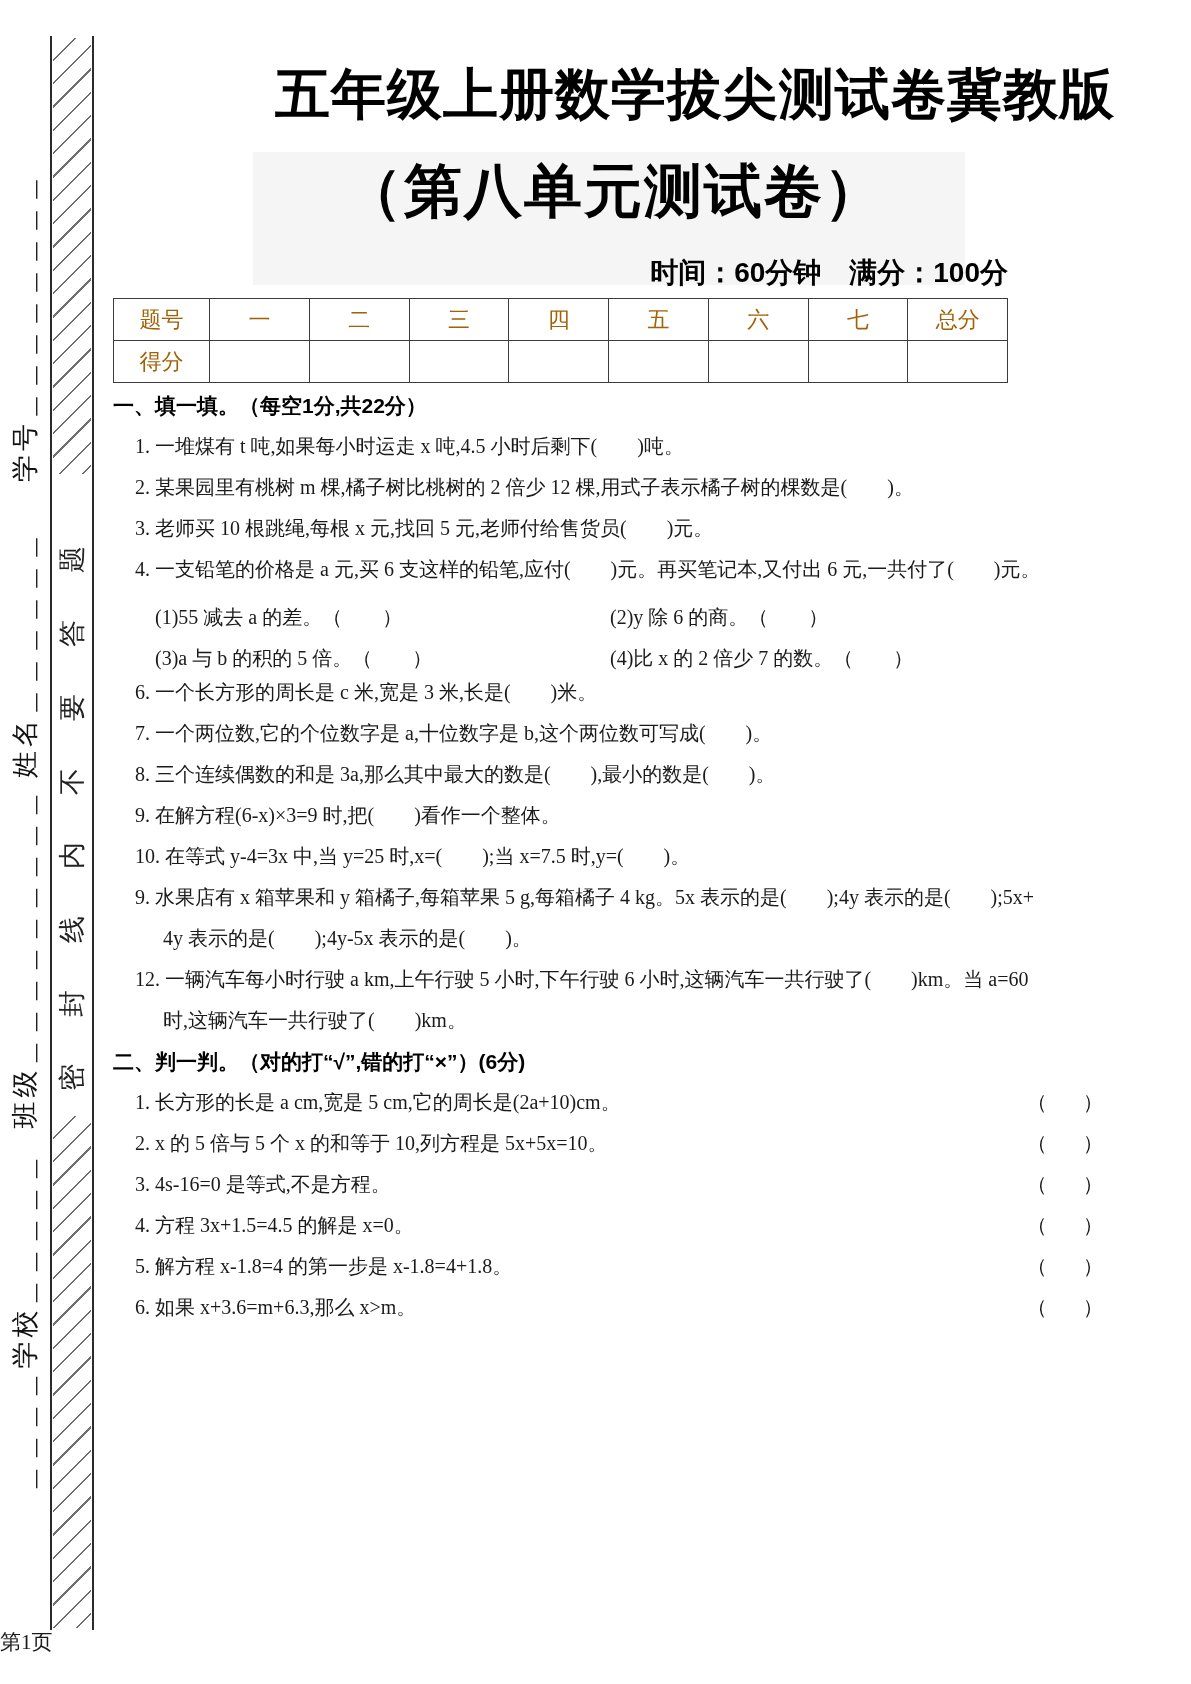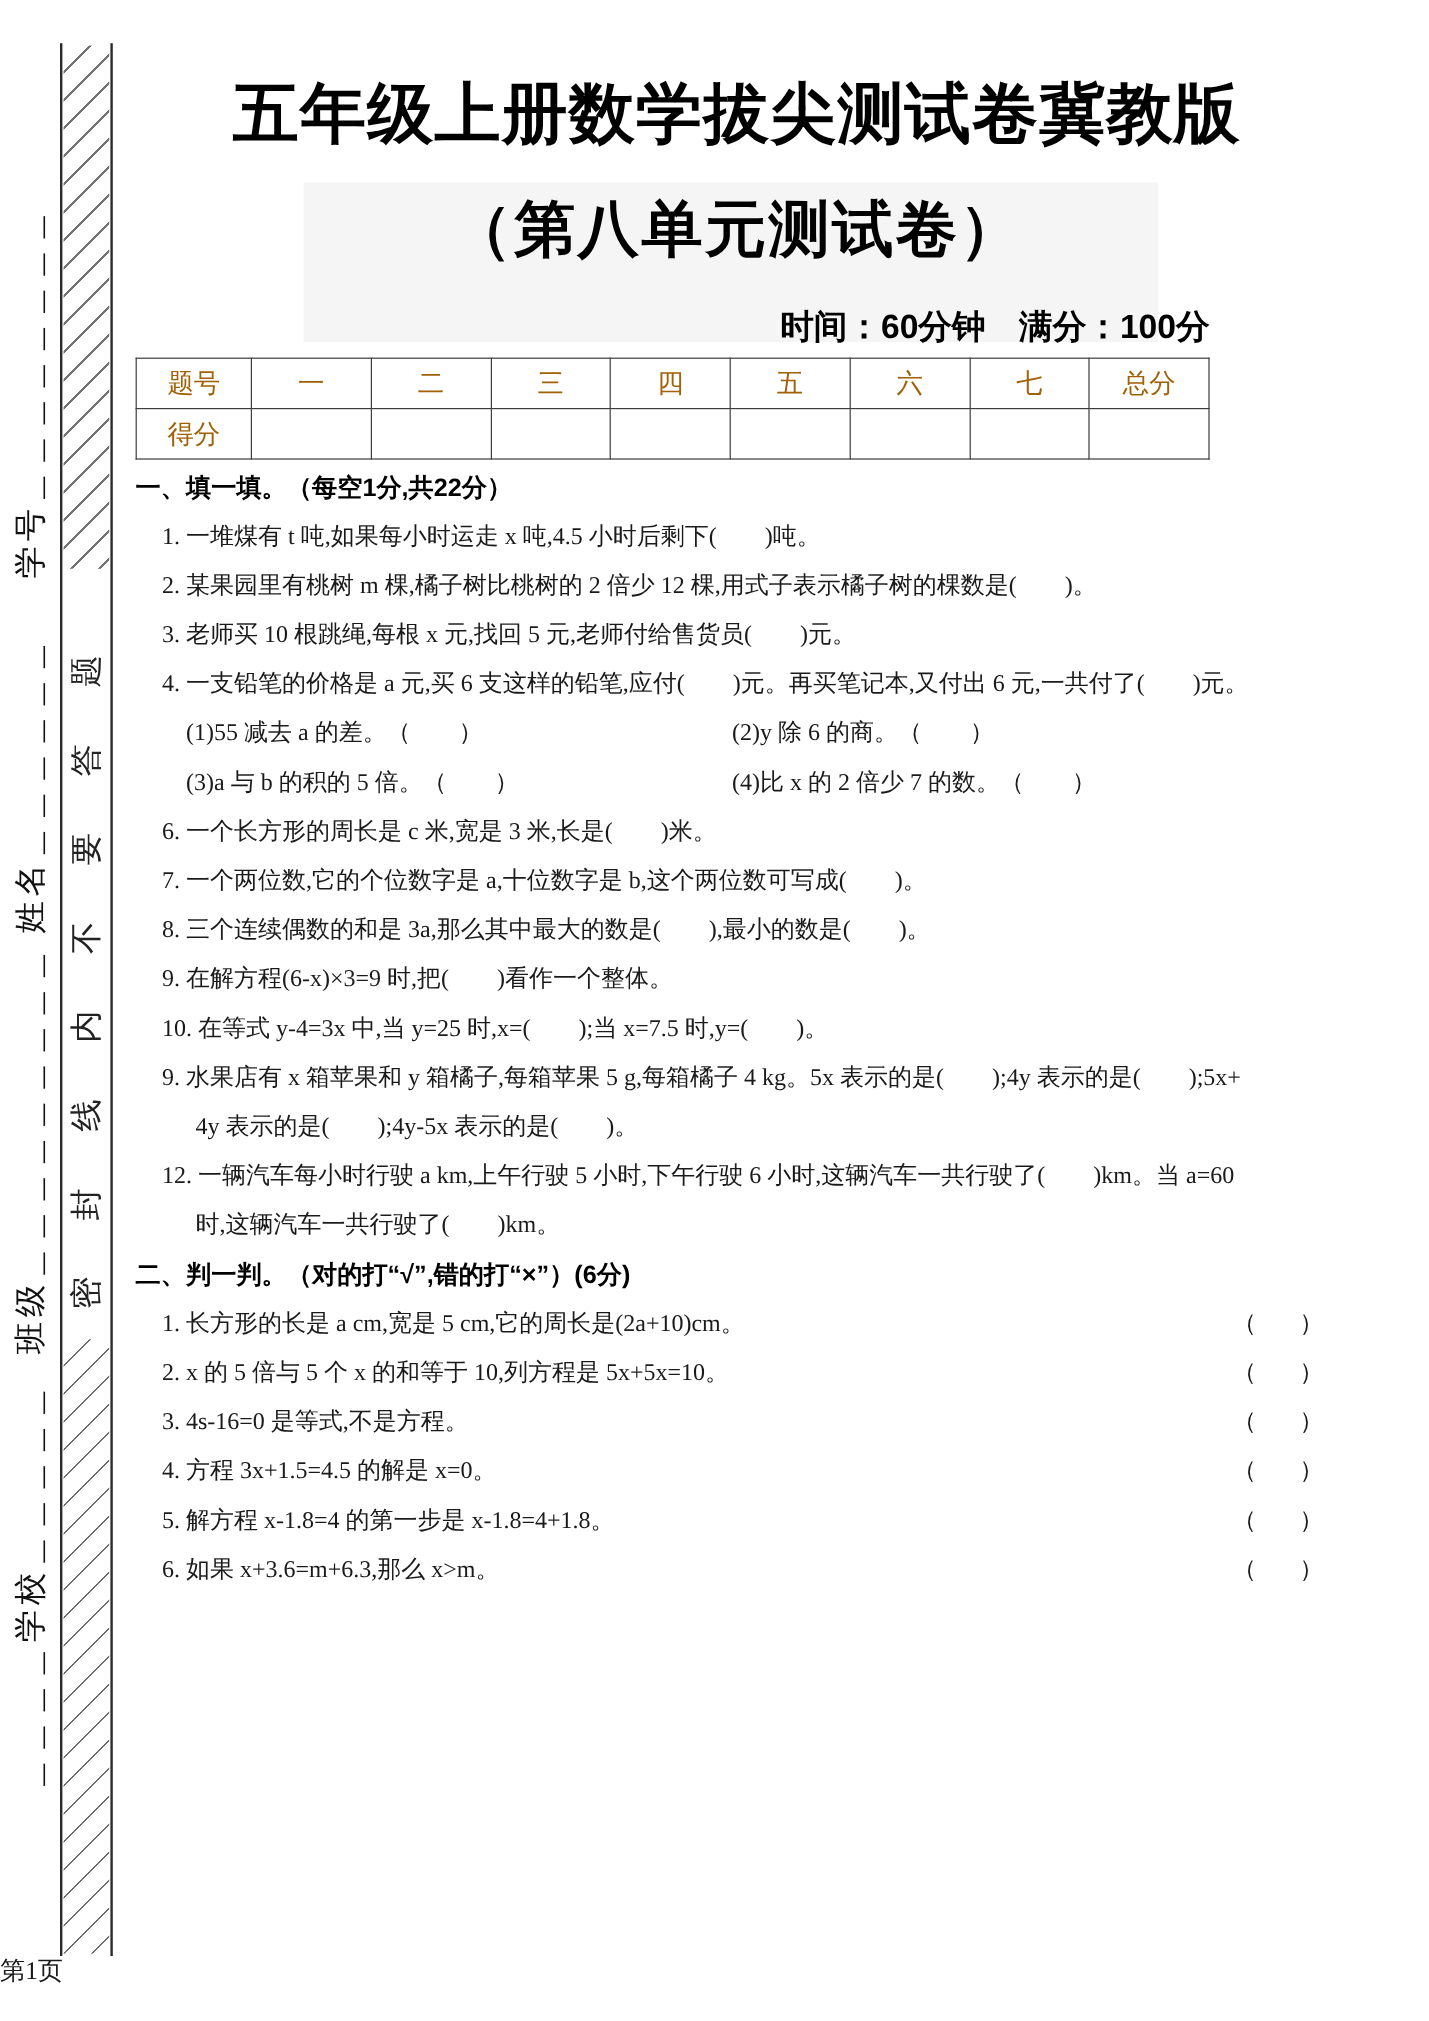--- a/index.html
+++ b/index.html
@@ -37,28 +37,28 @@
     font-family:"Liberation Serif","DejaVu Serif",serif;
   }
   .seal-label{
     left:25px;
     font-size:27px;letter-spacing:4px;color:#111;
     font-family:"Liberation Serif","DejaVu Serif",serif;
   }
   
   .content{position:absolute;left:113px;top:40px;width:1002px;z-index:1;}
   .title{
-    margin:0;text-align:center;
+    margin:0;text-align:right;
     font-family:"Liberation Sans","DejaVu Sans",sans-serif;
     font-weight:bold;font-size:55px;line-height:108px;letter-spacing:1px;color:#000;
   }
   .subtitle{
     margin:0;text-align:center;
     font-family:"Liberation Sans","DejaVu Sans",sans-serif;
-    font-weight:bold;font-size:51px;line-height:86px;letter-spacing:2px;color:#000;
+    font-weight:bold;font-size:58px;line-height:86px;letter-spacing:2px;color:#000;
   }
   .meta-table-wrap{width:895px;}
   .meta{
     margin-top:22px;text-align:right;
     font-family:"Liberation Sans","DejaVu Sans",sans-serif;
     font-weight:bold;font-size:28px;line-height:34px;color:#000;
   }
   table.score{
     margin-top:8px;border-collapse:collapse;table-layout:fixed;width:895px;
   }
@@ -70,21 +70,21 @@
   table.score .c0{width:95px;}
   
   .rows{margin-top:2px;width:1002px;}
   .row{height:41px;display:flex;align-items:center;font-size:20px;position:relative;}
   .row.heading{
     font-weight:bold;font-size:21px;
     font-family:"Liberation Sans","DejaVu Sans",sans-serif;color:#000;
   }
   .row.q{padding-left:22px;}
   .row.cont{padding-left:50px;}
-  .row.two{padding-left:42px;}
+  .row.two{padding-left:42px;align-items:flex-end;}
   .row.two .col2{position:absolute;left:497px;}
   .row.judge{padding-left:22px;}
   .row.judge .blank{margin-left:auto;padding-right:4px;letter-spacing:8px;}
   .footer{
     position:absolute;left:0;top:1628px;width:1150px;
     font-size:21px;color:#1a1a1a;z-index:1;
   }
 </style>
 </head>
 <body>

